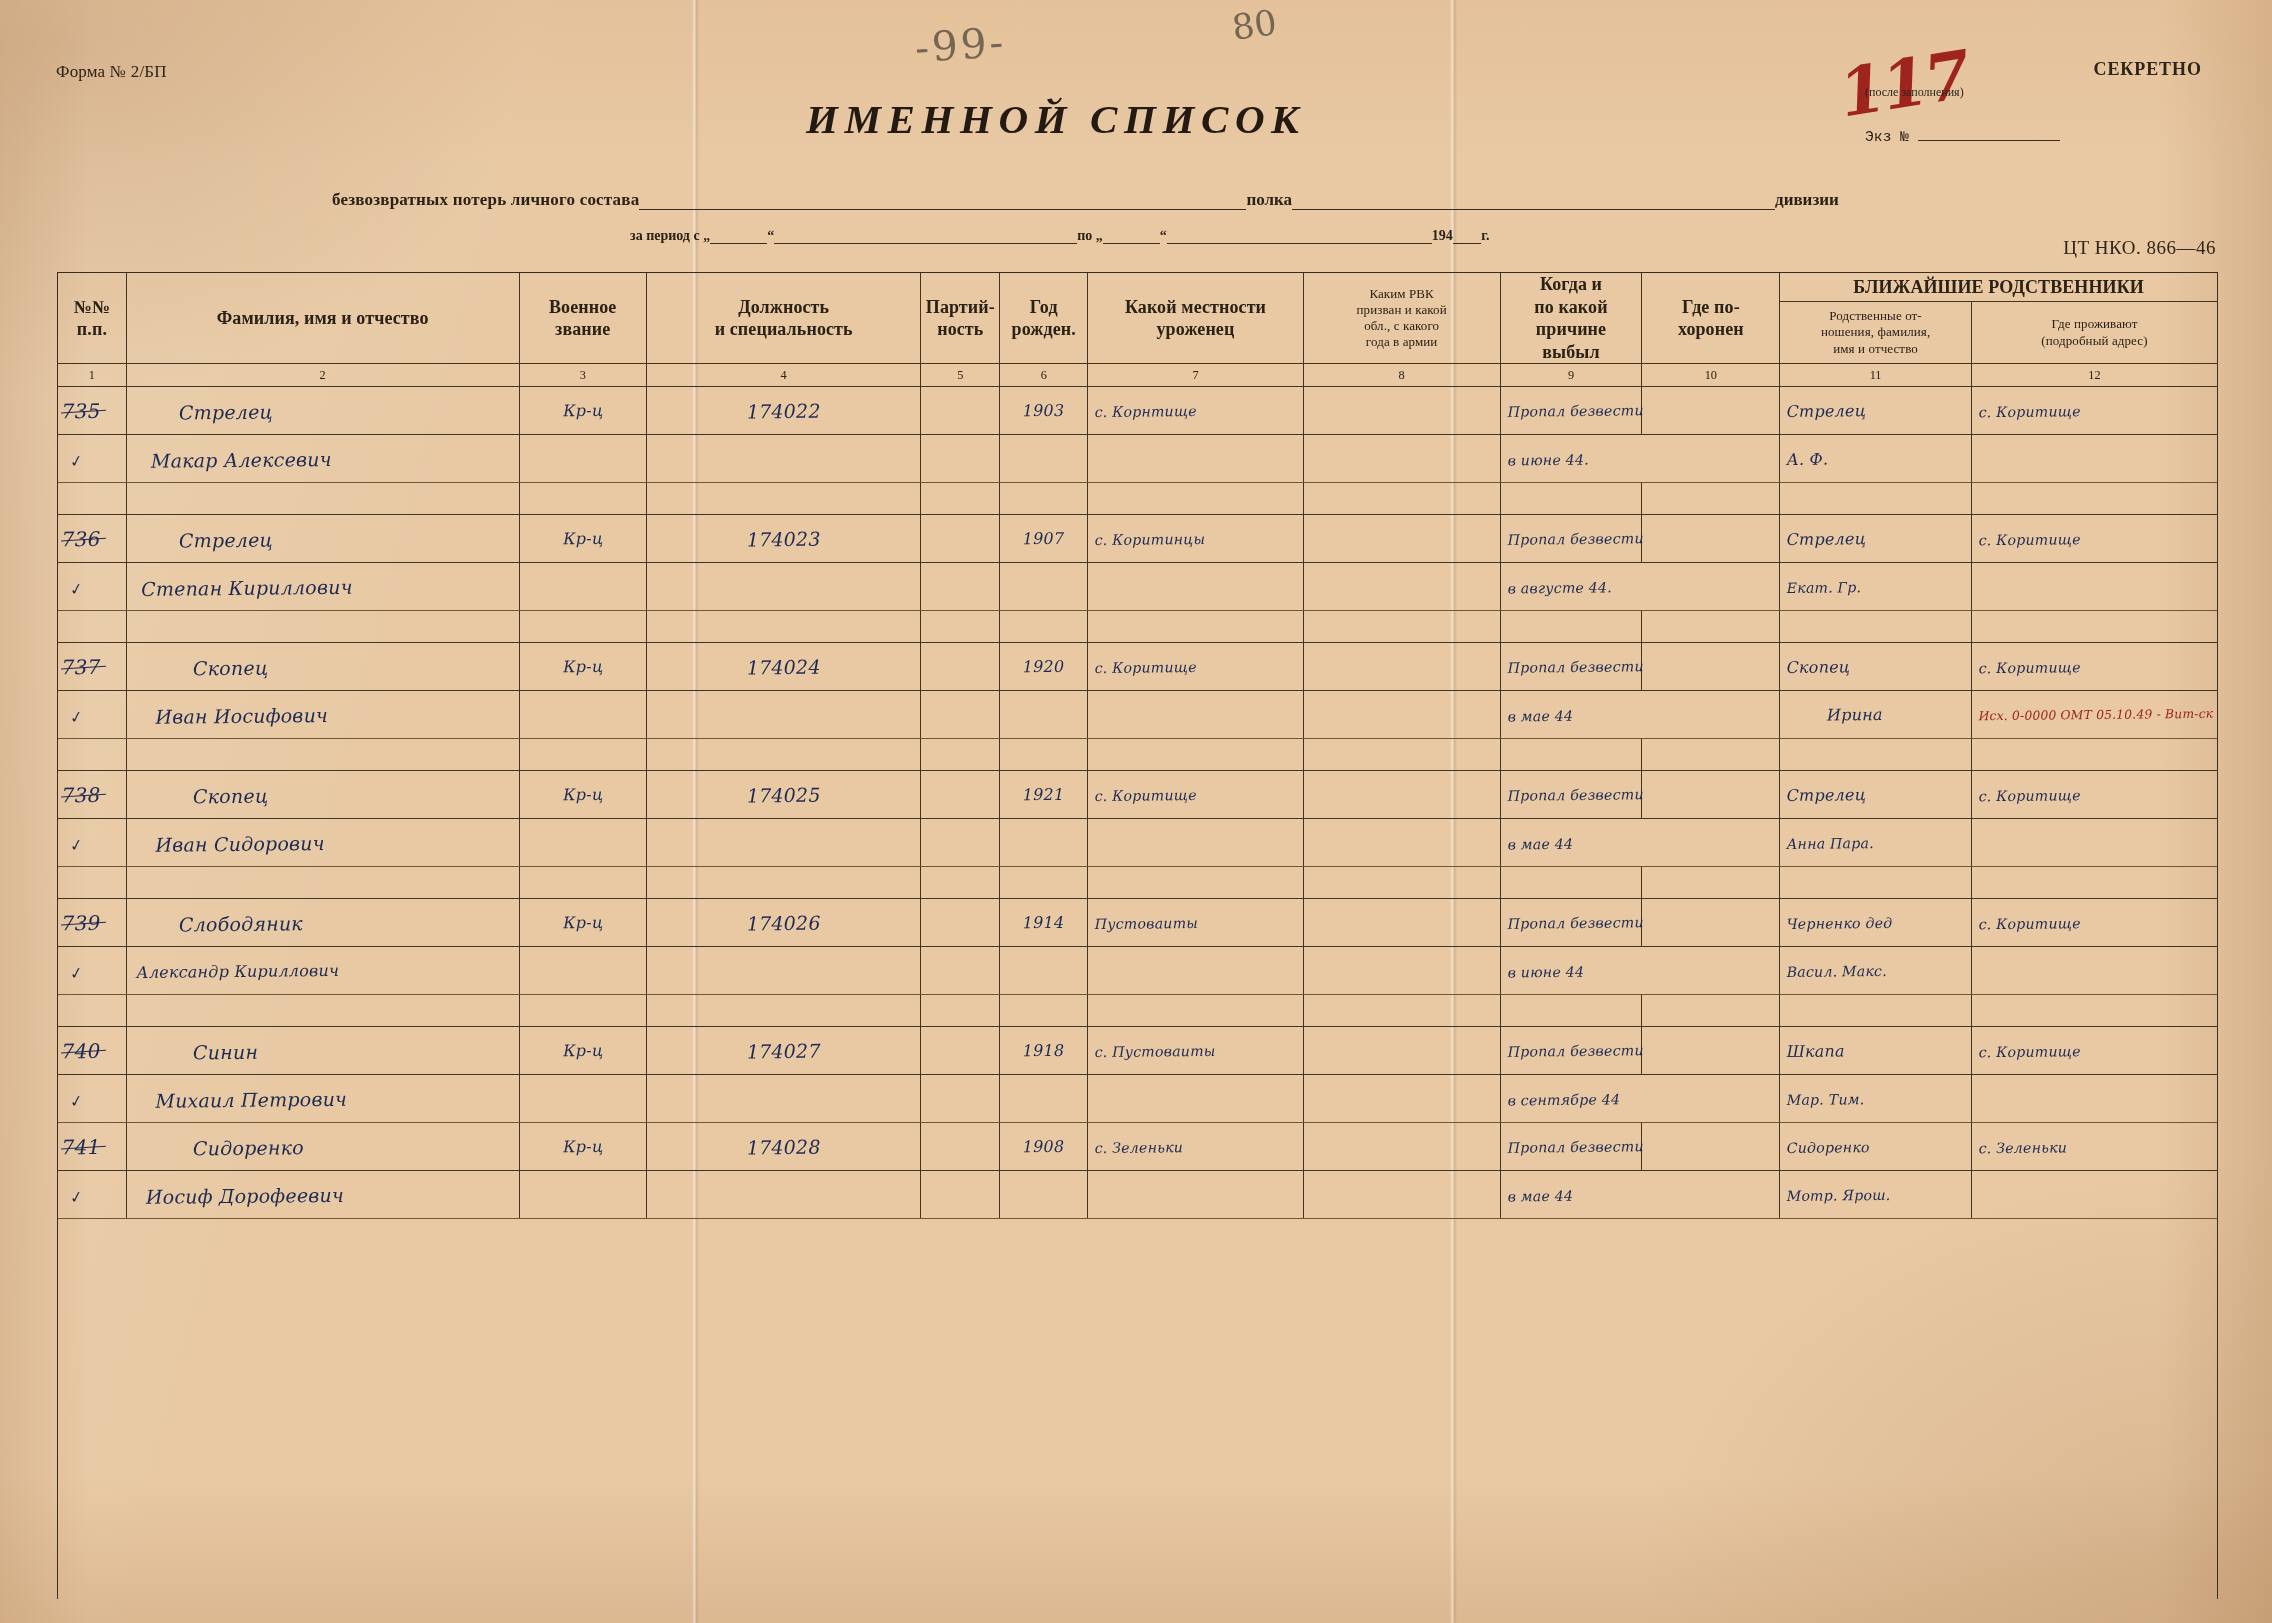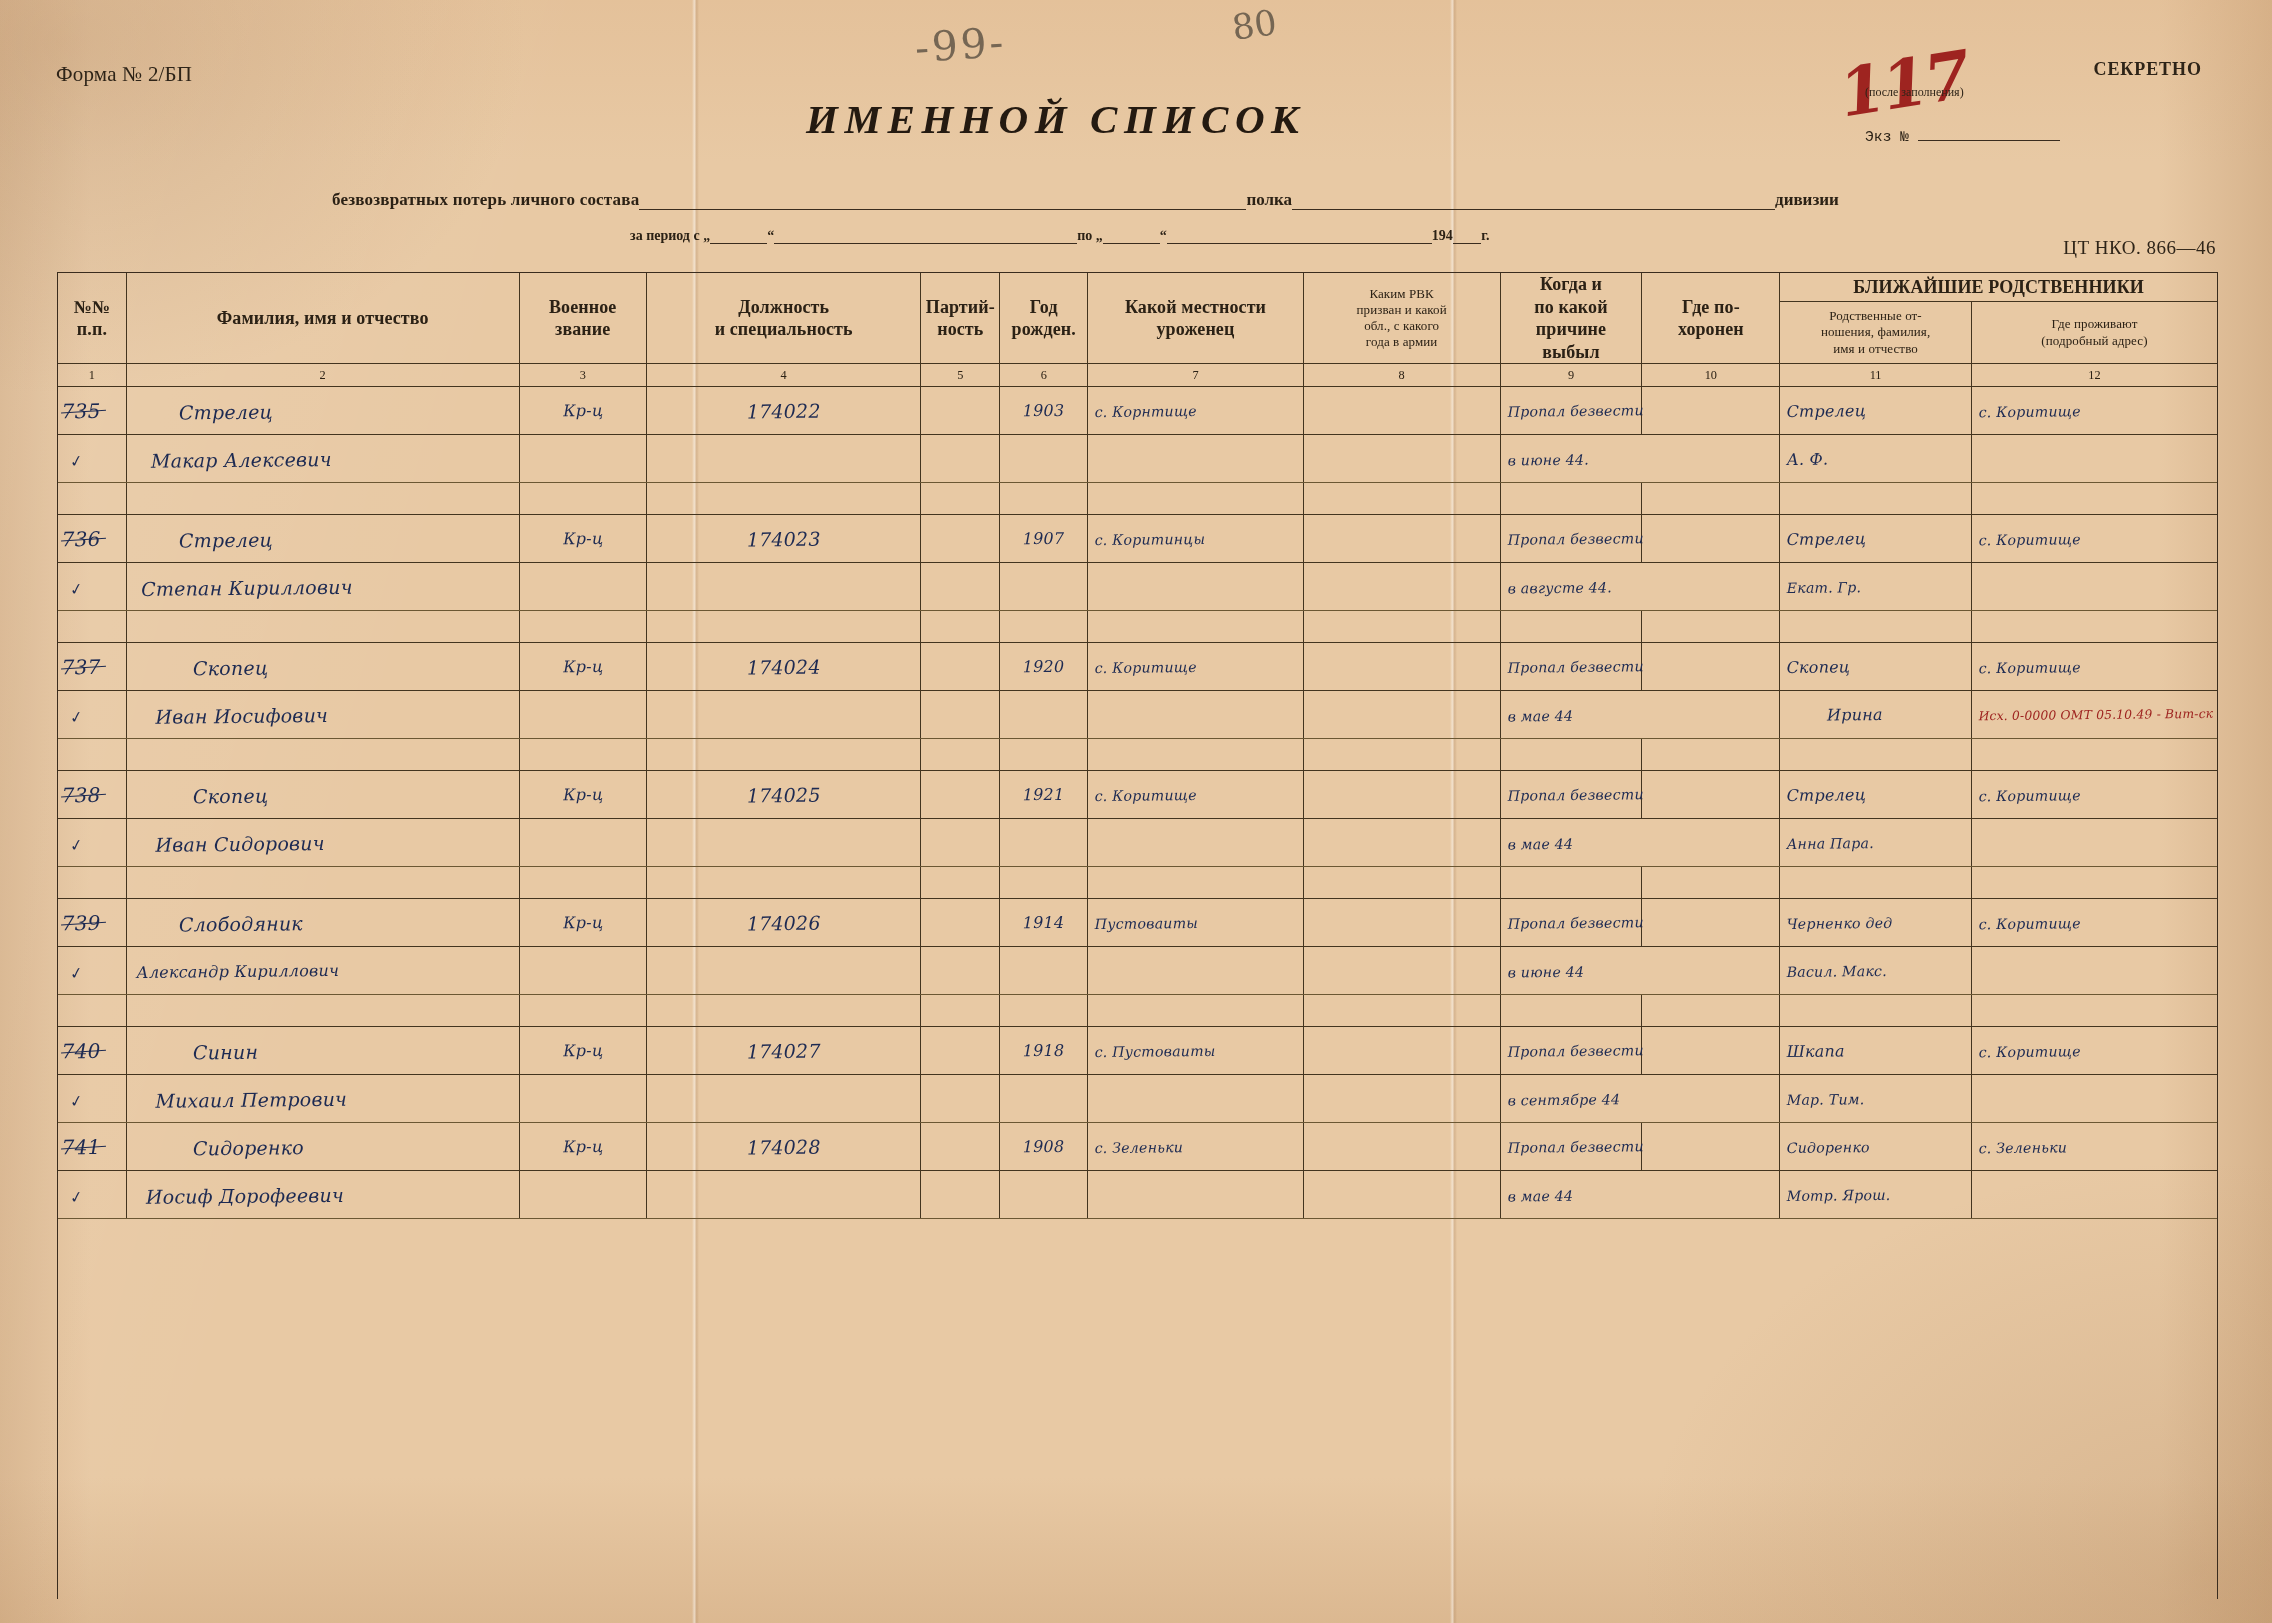--- a/index.html
+++ b/index.html
@@ -42,21 +42,21 @@
     position: absolute;
     right: 0; bottom: 0; width: 711px; height: 521px;
     background: radial-gradient(ellipse at 90% 90%, rgba(168,124,82,0.25), rgba(255,255,255,0) 62%);
     pointer-events: none;
   }
 
   
   .form-no {
     position: absolute;
     left: 56px; top: 62px;
-    font-size: 21px;
+    font-size: 17px;
     letter-spacing: 0.2px;
     color: #2e2418;
   }
   .pencil-99 {
     position: absolute;
     left: 915px; top: 21.3px;
     font-family: "DejaVu Serif", serif;
     font-size: 41px;
     color: #4b4338;
     transform: rotate(-4deg);

